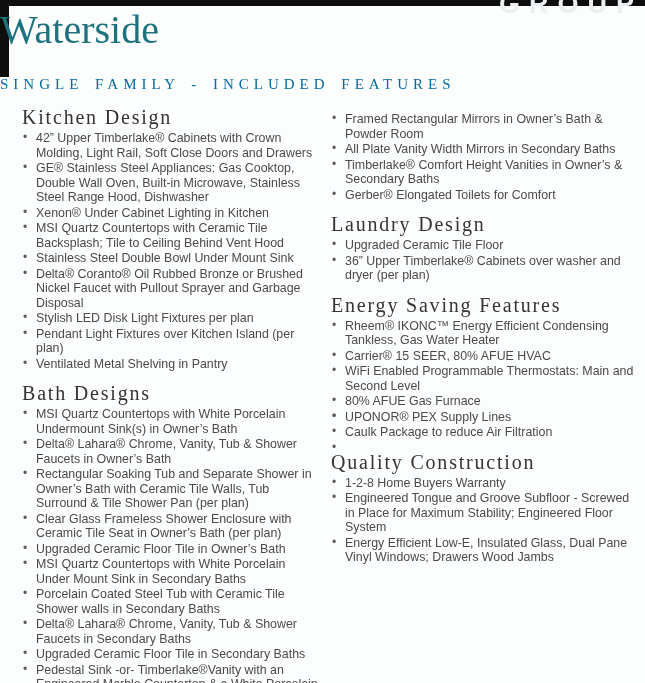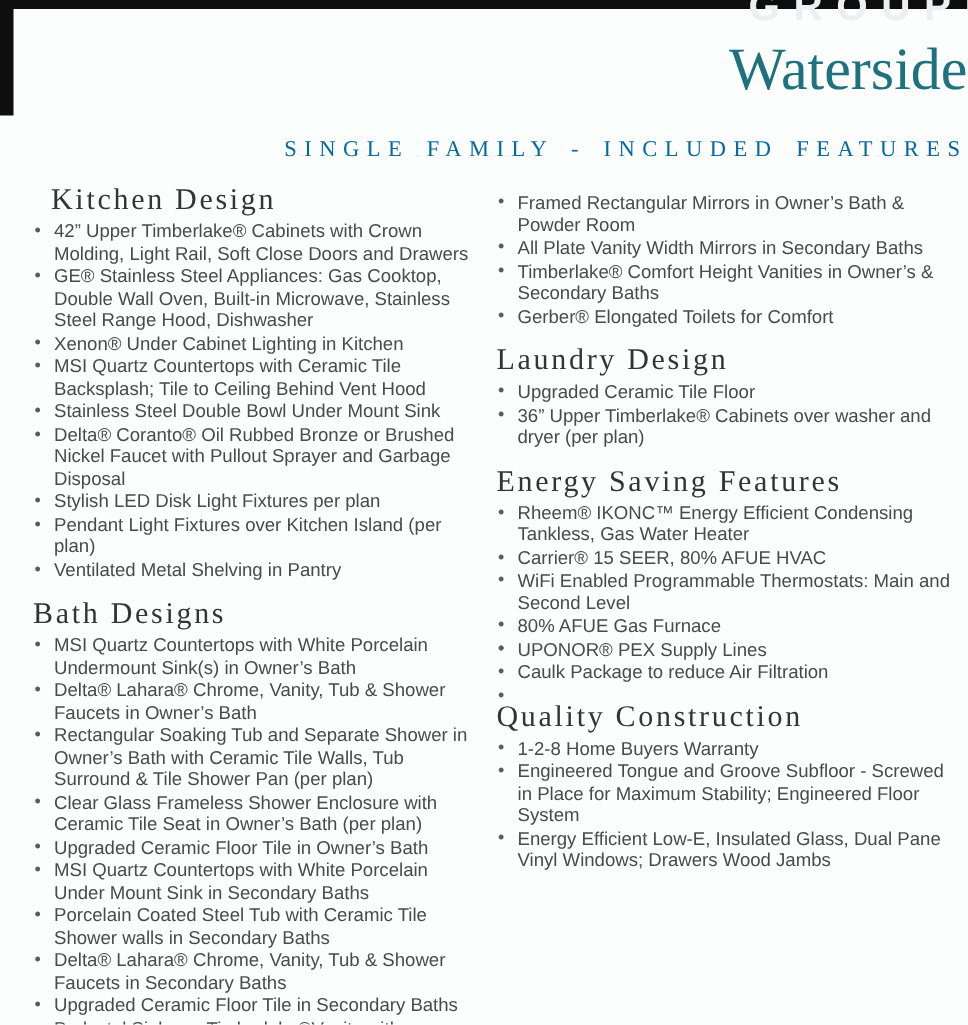--- a/index.html
+++ b/index.html
@@ -18,21 +18,21 @@
     position: absolute; top: 0; left: 0;
     width: 9px; height: 77px; background: #0e0e0e;
   }
   .watermark {
     position: absolute; top: -11px; right: 2px;
     font-family: "Liberation Sans", sans-serif;
     font-weight: bold; font-size: 27px;
     letter-spacing: 9px; color: #eceff1;
     user-select: none;
   }
-  header { padding-top: 24px; text-align: right; position: relative; }
+  header { padding-top: 8px; text-align: left; position: relative; }
   .page-title {
     font-family: "Liberation Serif", serif;
     font-weight: 400; font-size: 40px; line-height: 44px;
     color: #1d727e; margin: 0;
   }
   .page-subtitle {
     font-family: "Liberation Serif", serif;
     font-size: 15px; color: #0369a1;
     letter-spacing: 5px; word-spacing: 3px;
     margin-top: 24px;
@@ -42,21 +42,21 @@
     grid-template-columns: 296px 1fr;
     column-gap: 13px;
     padding: 13px 8px 0 22px;
   }
   .section-heading {
     font-family: "Liberation Serif", serif;
     font-weight: 400; font-size: 20px; line-height: 22px;
     letter-spacing: 1.8px; color: #343434;
     margin: 11px 0 3px 0;
   }
-  .section-heading.first { margin-top: 0; margin-left: 12px; }
+  .section-heading.first { margin-top: 0; }
   ul.feature-list { list-style: none; margin: 0; padding: 0; }
   ul.feature-list.continuation { padding-top: 6px; }
   li.feature-item {
     position: relative;
     padding-left: 14px;
     font-size: 12.4px; line-height: 14.5px;
     color: #4a4a4a;
     margin: 0 0 1px 0;
   }
   .bullet {

